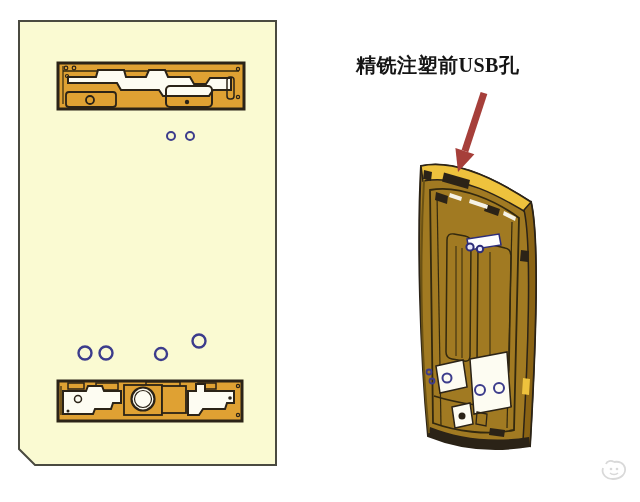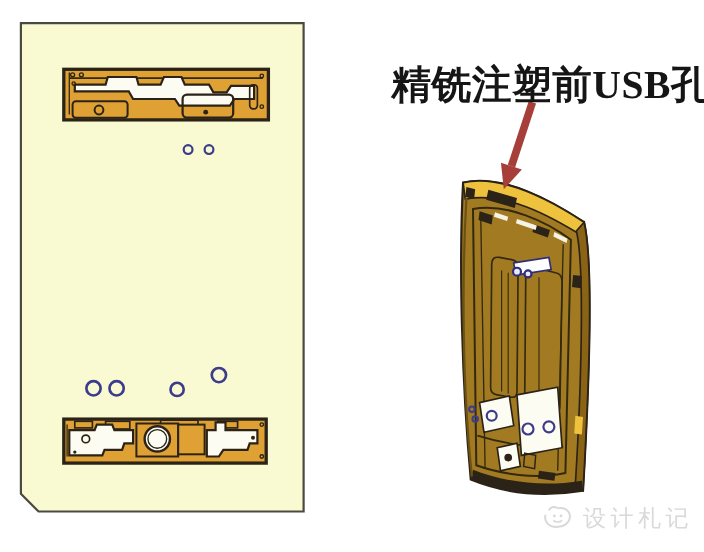--- a/index.html
+++ b/index.html
@@ -2,23 +2,23 @@
 <html style="--panel-bg: #fafad2; --part-orange: #dfa133; --outline-dark: #2b2317; --hole-blue: #3c3c8c; --arrow-red: #a63f3a; --phone-gold-bright: #eec23d; --phone-face-olive: #a17a22; --phone-side-dark: #8a6314; --watermark-gray: #d9d9d9; --background: #ffffff;"><head>
 <meta charset="utf-8">
 <style>
   html,body{margin:0;padding:0;background:#ffffff;}
   .canvas{
     position:relative;width:640px;height:502px;background:#ffffff;
     overflow:hidden;font-family:"Liberation Sans", sans-serif;
   }
   .scene{position:absolute;left:0;top:0;width:640px;height:502px;}
   .annotation{
-    position:absolute;left:356px;top:60px;width:284px;
+    position:absolute;left:356px;top:48px;width:284px;
     font-family:"Liberation Serif","DejaVu Serif",serif;
-    font-weight:bold;font-size:36px;line-height:34px;
+    font-weight:bold;font-size:20px;line-height:34px;
     color:#151515;letter-spacing:0.5px;white-space:nowrap;
   }
   .watermark{
     position:absolute;right:10px;top:455px;height:32px;
     display:flex;align-items:center;gap:7px;
   }
   .watermark-text{
     font-size:21px;letter-spacing:4px;color:var(--watermark-gray,#d9d9d9);
     font-family:"Liberation Sans",sans-serif;
   }
@@ -160,16 +160,15 @@
   <div class="annotation">精铣注塑前USB孔</div>
 
   <div class="watermark">
     <svg width="30" height="26" viewBox="0 0 30 26">
       <path d="M3,10 C1,16 6,21 13,21 C21,21 26,16 25,10 C24,5 19,3 14,4" class="s-wm" stroke-width="1.8"></path>
       <path d="M14,4 C11,2 7,3 6,6" class="s-wm" stroke-width="1.8"></path>
       <circle cx="11" cy="11" r="1.3" fill="#d9d9d9"></circle>
       <circle cx="17" cy="11" r="1.3" fill="#d9d9d9"></circle>
       <path d="M10,15 C12,17 16,17 18,15" class="s-wm" stroke-width="1.5"></path>
     </svg>
-    <span class="watermark-text">设计札记</span>
   </div>
 
 </div>
 
 </body></html>

